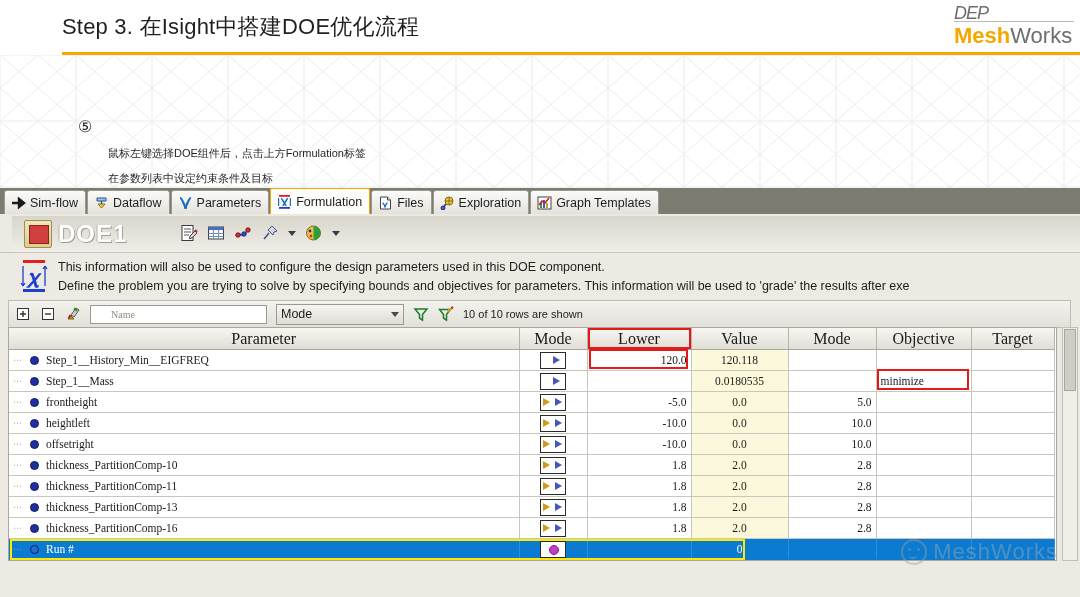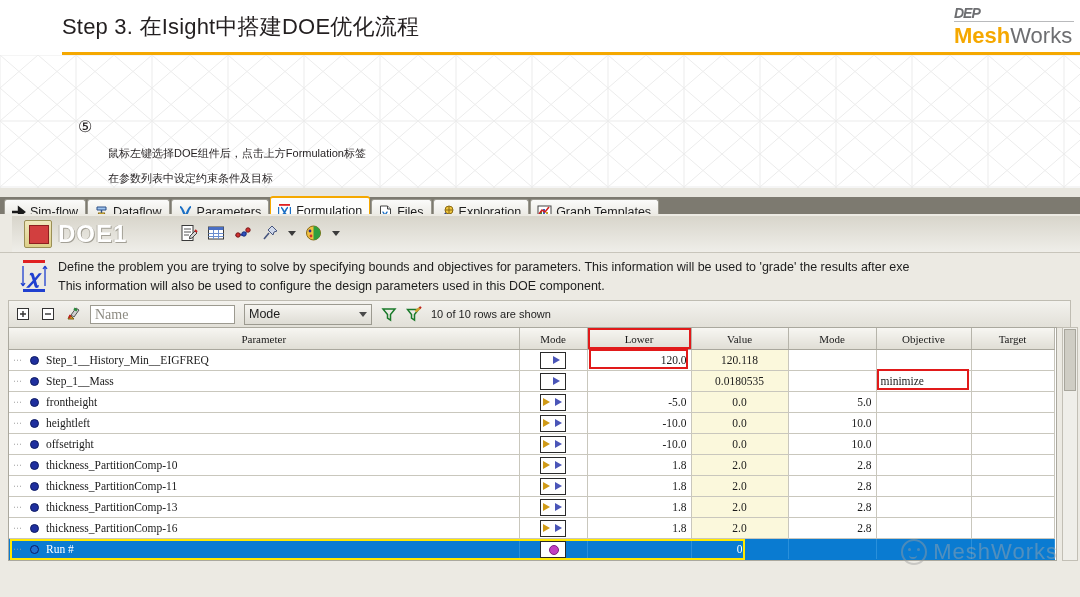--- a/index.html
+++ b/index.html
@@ -16,21 +16,21 @@
   .slide-title{
     position:absolute;left:62px;top:12px;
     font-size:22px;color:#231f20;letter-spacing:.2px;white-space:nowrap;
     font-family:"Liberation Sans", sans-serif;
   }
   .head-rule{position:absolute;left:62px;top:52px;width:1018px;height:3px;background:#f5a800;z-index:6;}
 
   
   .logo{position:absolute;right:6px;top:6px;text-align:left;}
   .logo-dep{
-    font-size:14px;font-weight:bold;font-style:italic;color:#6d6e71;
+    font-size:18px;font-weight:normal;font-style:italic;color:#6d6e71;
     letter-spacing:-1px;line-height:14px;border-bottom:1px solid #b9babc;
     padding-bottom:1px;width:120px;
   }
   .logo-mw{font-size:22px;line-height:24px;margin-top:2px;white-space:nowrap;}
   .logo-mesh{color:#f5a800;font-weight:bold;}
   .logo-works{color:#6d6e71;font-weight:normal;}
 
   
   .slide-body{position:absolute;left:0;top:55px;width:1080px;height:133px;overflow:hidden;background:#fff;}
   .mesh{position:absolute;left:0;top:0;width:1080px;height:133px;opacity:.55;}
@@ -40,21 +40,21 @@
   .bullets{position:absolute;left:108px;top:86px;z-index:3;}
   .bullets div{
     font-size:11px;color:#231f20;line-height:25px;white-space:nowrap;
     font-family:"Liberation Sans", sans-serif;
   }
 
   
   .app{position:absolute;left:0;top:188px;width:1080px;height:409px;background:#e8e6df;overflow:hidden;}
 
   
-  .tabbar{position:relative;height:26px;background:#7d7a70;margin-top:9px;}
+  .tabbar{position:relative;height:26px;background:#7d7a70;}
   .tabstrip{position:absolute;left:4px;top:0;height:26px;display:flex;align-items:flex-end;}
   .tab{
     height:23px;display:flex;align-items:center;gap:4px;
     padding:0 7px 0 6px;margin-right:1px;
     background:linear-gradient(#fbfbfa,#e4e2da);
     border:1px solid #9b998f;border-bottom:none;
     border-radius:3px 3px 0 0;
     font-size:12.5px;color:#1d1d1d;white-space:nowrap;cursor:default;
   }
   .tab.active{
@@ -87,40 +87,40 @@
   .info-txt{position:absolute;left:58px;top:4px;width:1010px;overflow:hidden;}
   .info-txt p{margin:0;font-size:12.5px;line-height:19px;color:#1d1d1d;white-space:nowrap;}
 
   
   .filterbar{position:absolute;left:8px;top:112px;width:1055px;height:26px;
     background:linear-gradient(#f3f2ee,#e2e0d8);border:1px solid #bfbcb2;
     display:flex;align-items:center;padding-left:6px;gap:9px;}
   .fb-ic{width:16px;height:16px;position:relative;display:inline-block;flex:none;}
   .name-input{
     width:135px;height:17px;background:#fff;border:1px solid #9c9a90;
-    font-size:14px;color:#8d8b82;padding:0 4px;line-height:17px;
+    font-size:10px;color:#8d8b82;padding:0 20px;line-height:17px;
     font-family:"Liberation Serif", serif;
   }
   .mode-select{
     width:118px;height:19px;background:linear-gradient(#f6f5f1,#dedcd4);
     border:1px solid #9c9a90;font-size:12.5px;color:#1d1d1d;
     display:flex;align-items:center;justify-content:space-between;padding:0 4px;
   }
   .chev{width:0;height:0;border-left:4px solid transparent;border-right:4px solid transparent;
     border-top:5px solid #4a4a4a;}
   .rowcount{font-size:11px;color:#1d1d1d;}
 
   
   .tblwrap{position:absolute;left:8px;top:139px;width:1047px;height:232px;
     background:#fff;border:1px solid #aaa89e;overflow:hidden;}
   table.grid{border-collapse:collapse;table-layout:fixed;width:1045px;}
   table.grid th{
     background:linear-gradient(#f7f6f2,#e0ded5);
     border-right:1px solid #b6b4aa;border-bottom:1px solid #a9a79d;
-    height:19px;font-size:11px;font-weight:normal;color:#1a1a1a;
+    height:19px;font-size:16px;font-weight:normal;color:#1a1a1a;
     font-family:"Liberation Serif", serif;position:relative;
   }
   table.grid th.hl{box-shadow:inset 0 0 0 2px #e11a1a;}
   table.grid td{
     border-right:1px solid #c9c7bd;border-bottom:1px solid #c9c7bd;
     height:20px;font-size:11.5px;color:#1a1a1a;padding:0 4px;
     font-family:"Liberation Serif", serif;overflow:hidden;white-space:nowrap;
   }
   td.pname{font-family:"Liberation Mono", monospace;font-size:11px;color:#132a8c;
     padding-left:0;}
@@ -311,22 +311,22 @@
       <div class="info-ic">
         <svg width="32" height="34" viewBox="0 0 32 34">
           <rect x="5" y="1" width="22" height="3" fill="#e02020"></rect>
           <rect x="5" y="30" width="22" height="3" fill="#2040d0"></rect>
           <text x="9" y="25" font-family="Liberation Serif, serif" font-style="italic" font-size="20" fill="#2040d0">𝛘</text>
           <path d="M5 7v20M5 27l-2-3M5 27l2-3" stroke="#2040d0" stroke-width="1.3" fill="none"></path>
           <path d="M27 27V7M27 7l-2 3M27 7l2 3" stroke="#2040d0" stroke-width="1.3" fill="none"></path>
         </svg>
       </div>
       <div class="info-txt">
+        <p>This information will also be used to configure the design parameters used in this DOE component.</p>
         <p>Define the problem you are trying to solve by specifying bounds and objectives for parameters.  This information will be used to 'grade' the results after exe</p>
-        <p>This information will also be used to configure the design parameters used in this DOE component.</p>
       </div>
     </div>
 
     <div class="filterbar">
       <span class="fb-ic">
         <svg width="16" height="16" viewBox="0 0 16 16">
             <rect x="2.5" y="2.5" width="11" height="11" fill="#fff" stroke="#333"></rect>
             <path d="M5 8h6M8 5v6" stroke="#333" stroke-width="1.4"></path>
           </svg>
       </span>

